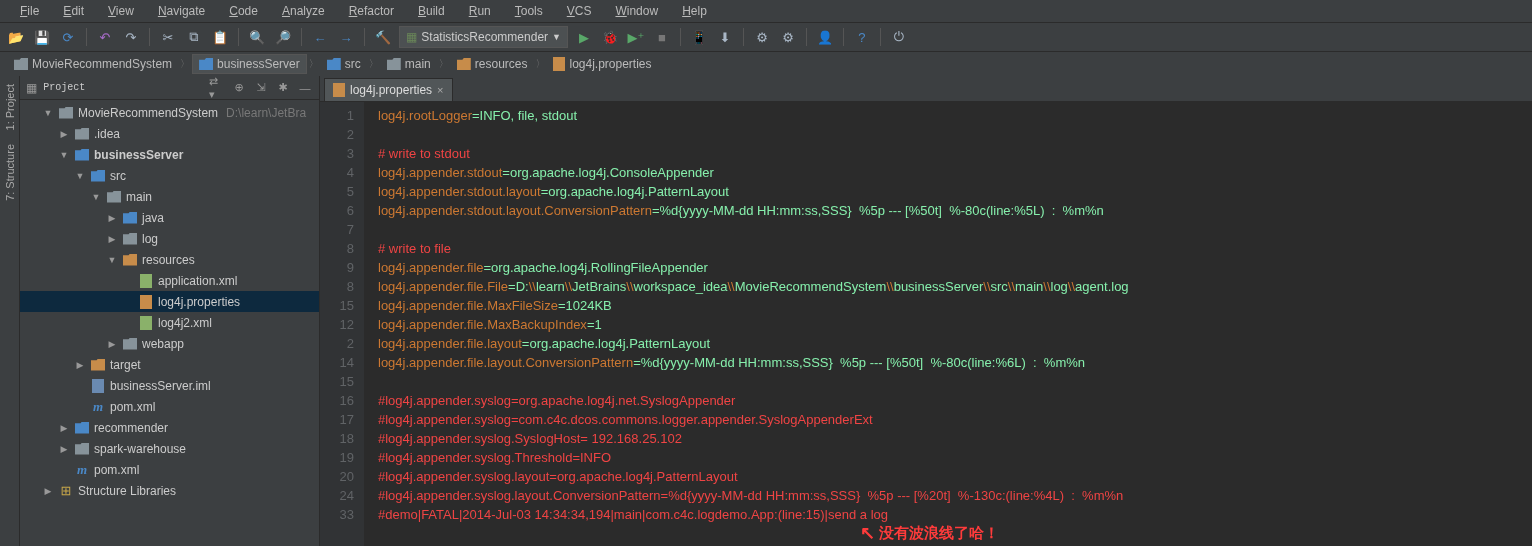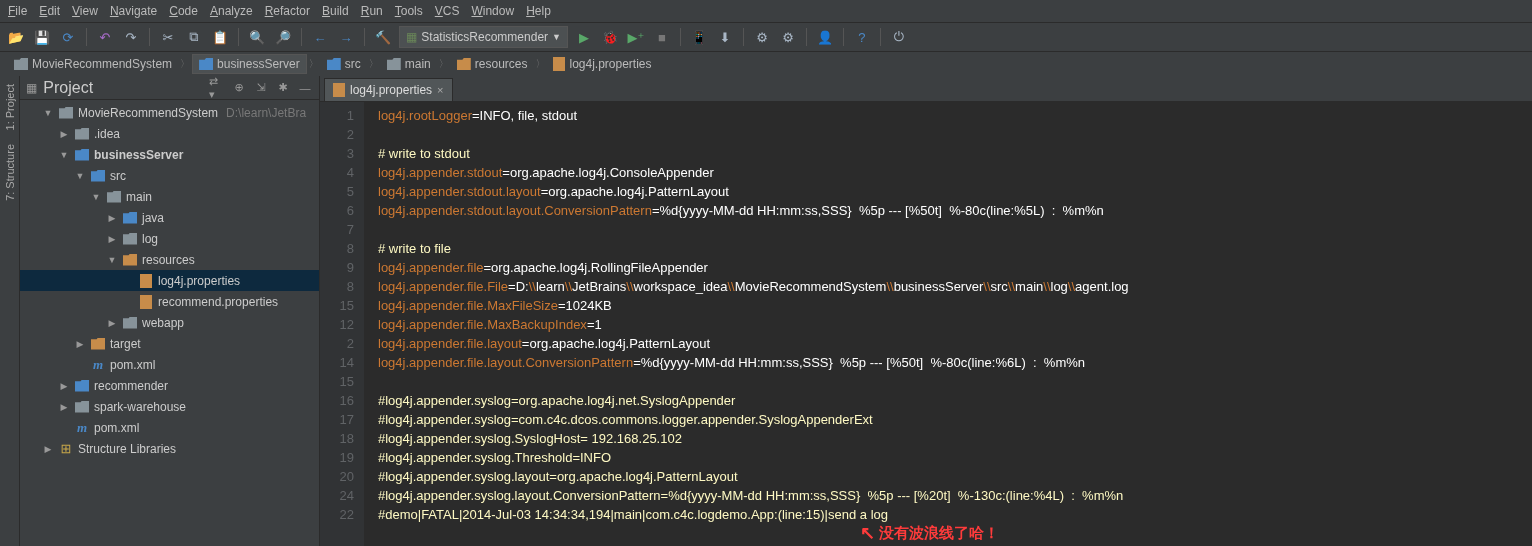--- a/index.html
+++ b/index.html
@@ -1,20 +1,20 @@
 <!DOCTYPE html>
 <html><head>
 <meta charset="utf-8">
 <style>
 * { margin:0; padding:0; box-sizing:border-box; font-family:"Segoe UI",Arial,sans-serif; }
 body { width:1532px; height:546px; background:#3c3f41; color:#bbb; font-size:12px; overflow:hidden; }
 
 
 .menu-bar { height:22px; display:flex; align-items:center; padding:0 8px; gap:12px; background:#3c3f41; }
-.menu-bar span { cursor:pointer; }
+.menu-bar span { cursor:pointer;margin-left:12px; }
 .menu-bar span u { text-decoration:underline; }
 
 
 .toolbar { height:30px; display:flex; align-items:center; padding:0 6px; gap:6px; border-top:1px solid #2b2b2b; border-bottom:1px solid #2b2b2b; }
 .toolbar .tb-icon { width:20px; height:20px; display:flex; align-items:center; justify-content:center; color:#a9b7c6; font-size:13px; cursor:pointer; }
 .toolbar .sep { width:1px; height:18px; background:#555; margin:0 2px; }
 .run-config { display:flex; align-items:center; height:22px; background:#4c5052; border:1px solid #555; padding:0 6px; gap:4px; font-size:12px; color:#ccc; cursor:pointer; }
 
 
 .breadcrumb { height:24px; display:flex; align-items:center; padding:0 8px; gap:2px; background:#3c3f41; font-size:12px; }
@@ -23,21 +23,21 @@
 .chev { color:#777; font-size:10px; }
 
 
 .main { display:flex; height:calc(100% - 76px); }
 .side-tabs { width:20px; background:#3c3f41; border-right:1px solid #2b2b2b; display:flex; flex-direction:column; align-items:center; padding-top:4px; gap:6px; }
 .side-tab { writing-mode:vertical-rl; transform:rotate(180deg); font-size:11px; padding:4px 2px; cursor:pointer; color:#aaa; }
 
 
 .project-panel { width:300px; background:#3c3f41; border-right:1px solid #2b2b2b; display:flex; flex-direction:column; }
 .panel-header { height:24px; display:flex; align-items:center; padding:0 6px; gap:6px; border-bottom:1px solid #2b2b2b; }
-.panel-header .title { flex:1; color:#ccc; font-size:16px; }
+.panel-header .title { flex:1; color:#ccc; font-size:10px;font-family:Liberation Mono, monospace; }
 .panel-header .ph-icon { width:16px; height:16px; display:flex; align-items:center; justify-content:center; color:#999; cursor:pointer; font-size:11px; }
 
 .tree { flex:1; overflow:auto; padding:2px 0; }
 .tree-row { height:21px; display:flex; align-items:center; gap:4px; padding-left:0; cursor:pointer; white-space:nowrap; }
 .tree-row.selected { background:#0d293e; }
 .tree-row .indent { flex-shrink:0; }
 .tree-row .arrow { width:12px; text-align:center; color:#999; font-size:9px; }
 .tree-row .file-ic { width:16px; height:16px; display:flex; align-items:center; justify-content:center; font-size:10px; }
 .tree-row .label { color:#ccc; }
 .tree-row .hint { color:#787878; margin-left:4px; }
@@ -45,22 +45,22 @@
 
 .editor-area { flex:1; display:flex; flex-direction:column; background:#2b2b2b; min-width:0; }
 .editor-tabs { height:26px; display:flex; align-items:flex-end; background:#3c3f41; border-bottom:1px solid #2b2b2b; padding-left:4px; }
 .editor-tab { display:flex; align-items:center; gap:5px; padding:4px 8px; background:#515658; font-size:12px; color:#ddd; border:1px solid #2b2b2b; border-bottom:none; }
 .editor-tab .x { color:#aaa; cursor:pointer; font-size:11px; }
 
 .code-wrap { flex:1; display:flex; overflow:hidden; }
 .gutter { width:44px; background:#313335; text-align:right; padding:4px 10px 4px 0; color:#606366; font-family:Consolas,monospace; font-size:13px; line-height:19px; }
 .code { flex:1; padding:4px 0 4px 14px; font-family:Consolas,monospace; font-size:13px; line-height:19px; white-space:pre; overflow:auto; }
 .code .k { color:#cc7832; }
-.code .v { color:#ffffff; }
-.code .c { color:#fef9c3; }
+.code .v { color:#86efac; }
+.code .c { color:#ef4444; }
 .code .esc { color:#cc7832; }
 
 .annotation { position:absolute; color:#ff3b3b; font-size:15px; font-weight:bold; pointer-events:none; display:flex; align-items:center; gap:4px; }
 .arrow-red { font-size:18px; }
 
 
 .folder-ic { width:14px; height:12px; background:#87939a; clip-path:polygon(0 15%,40% 15%,50% 0,100% 0,100% 100%,0 100%); }
 .folder-blue { background:#4a88c7; }
 .folder-orange { background:#c78c4a; }
 .file-xml { width:12px; height:14px; background:#8ab16a; }
@@ -237,51 +237,67 @@
           <span class="label">log</span>
         </div>
         <div class="tree-row">
           <span class="indent" style="width: 82px;"></span>
           <span class="arrow">▼</span>
           <span class="file-ic">
             <span class="folder-ic folder-orange"></span>
           </span>
           <span class="label">resources</span>
         </div>
+        <div class="tree-row">
+          <span class="indent" style="width: 98px;"></span>
+          <span class="arrow"></span>
+          <span class="file-ic">
+            <span class="file-xml"></span>
+          </span>
+          <span class="label">application.xml</span>
+        </div>
         <div class="tree-row selected">
           <span class="indent" style="width: 98px;"></span>
           <span class="arrow"></span>
           <span class="file-ic">
             <span class="file-prop"></span>
           </span>
           <span class="label">log4j.properties</span>
         </div>
         <div class="tree-row">
           <span class="indent" style="width: 98px;"></span>
           <span class="arrow"></span>
           <span class="file-ic">
-            <span class="file-prop"></span>
-          </span>
-          <span class="label">recommend.properties</span>
+            <span class="file-xml"></span>
+          </span>
+          <span class="label">log4j2.xml</span>
         </div>
         <div class="tree-row">
           <span class="indent" style="width: 82px;"></span>
           <span class="arrow">▶</span>
           <span class="file-ic">
             <span class="folder-ic"></span>
           </span>
           <span class="label">webapp</span>
         </div>
         <div class="tree-row">
           <span class="indent" style="width: 50px;"></span>
           <span class="arrow">▶</span>
           <span class="file-ic">
             <span class="folder-ic folder-orange"></span>
           </span>
           <span class="label">target</span>
+        </div>
+        <div class="tree-row">
+          <span class="indent" style="width: 50px;"></span>
+          <span class="arrow"></span>
+          <span class="file-ic">
+            <span class="file-iml"></span>
+          </span>
+          <span class="label">businessServer.iml</span>
         </div>
         <div class="tree-row">
           <span class="indent" style="width: 50px;"></span>
           <span class="arrow"></span>
           <span class="file-ic">
             <span class="file-m">m</span>
           </span>
           <span class="label">pom.xml</span>
         </div>
         <div class="tree-row">
@@ -343,21 +359,21 @@
           <div>12</div>
           <div>2</div>
           <div>14</div>
           <div>15</div>
           <div>16</div>
           <div>17</div>
           <div>18</div>
           <div>19</div>
           <div>20</div>
           <div>24</div>
-          <div>22</div>
+          <div>33</div>
         </div>
       <div class="code" id="code"><div><span class="k">log4j.rootLogger</span><span class="v">=INFO, file, stdout</span></div><div>&nbsp;</div><div><span class="c"># write to stdout</span></div><div><span class="k">log4j.appender.stdout</span><span class="v">=org.apache.log4j.ConsoleAppender</span></div><div><span class="k">log4j.appender.stdout.layout</span><span class="v">=org.apache.log4j.PatternLayout</span></div><div><span class="k">log4j.appender.stdout.layout.ConversionPattern</span><span class="v">=%d{yyyy-MM-dd HH:mm:ss,SSS}  %5p --- [%50t]  %-80c(line:%5L)  :  %m%n</span></div><div>&nbsp;</div><div><span class="c"># write to file</span></div><div><span class="k">log4j.appender.file</span><span class="v">=org.apache.log4j.RollingFileAppender</span></div><div><span class="k">log4j.appender.file.File</span><span class="v">=D:</span><span class="esc">\\</span><span class="v">learn</span><span class="esc">\\</span><span class="v">JetBrains</span><span class="esc">\\</span><span class="v">workspace_idea</span><span class="esc">\\</span><span class="v">MovieRecommendSystem</span><span class="esc">\\</span><span class="v">businessServer</span><span class="esc">\\</span><span class="v">src</span><span class="esc">\\</span><span class="v">main</span><span class="esc">\\</span><span class="v">log</span><span class="esc">\\</span><span class="v">agent.log</span></div><div><span class="k">log4j.appender.file.MaxFileSize</span><span class="v">=1024KB</span></div><div><span class="k">log4j.appender.file.MaxBackupIndex</span><span class="v">=1</span></div><div><span class="k">log4j.appender.file.layout</span><span class="v">=org.apache.log4j.PatternLayout</span></div><div><span class="k">log4j.appender.file.layout.ConversionPattern</span><span class="v">=%d{yyyy-MM-dd HH:mm:ss,SSS}  %5p --- [%50t]  %-80c(line:%6L)  :  %m%n</span></div><div>&nbsp;</div><div><span class="c">#log4j.appender.syslog=org.apache.log4j.net.SyslogAppender</span></div><div><span class="c">#log4j.appender.syslog=com.c4c.dcos.commons.logger.appender.SyslogAppenderExt</span></div><div><span class="c">#log4j.appender.syslog.SyslogHost= 192.168.25.102</span></div><div><span class="c">#log4j.appender.syslog.Threshold=INFO</span></div><div><span class="c">#log4j.appender.syslog.layout=org.apache.log4j.PatternLayout</span></div><div><span class="c">#log4j.appender.syslog.layout.ConversionPattern=%d{yyyy-MM-dd HH:mm:ss,SSS}  %5p --- [%20t]  %-130c:(line:%4L)  :  %m%n</span></div><div><span class="c">#demo|FATAL|2014-Jul-03 14:34:34,194|main|com.c4c.logdemo.App:(line:15)|send a log</span></div></div>
       <div class="annotation" style="left:540px; top:420px;">
         <span class="arrow-red">↖</span>
         <span>没有波浪线了哈！</span>
       </div>
     </div>
   </div>
 </div>
 

